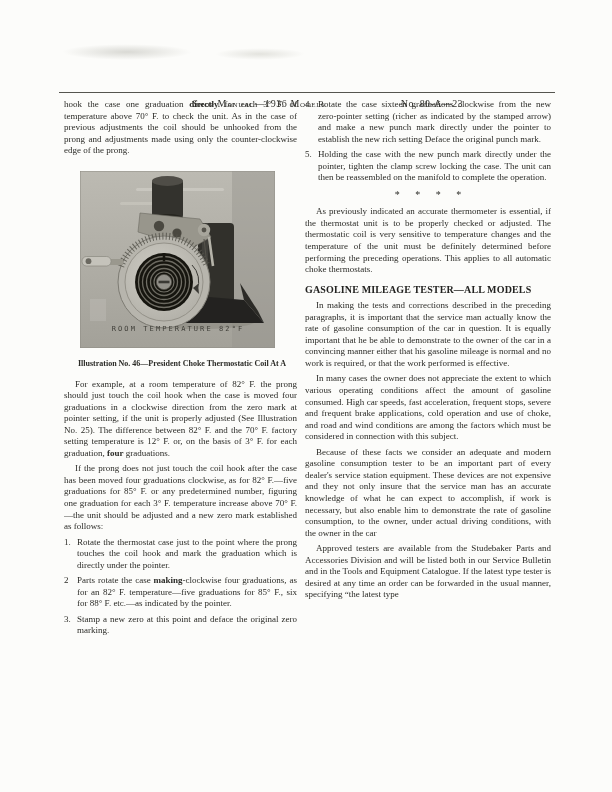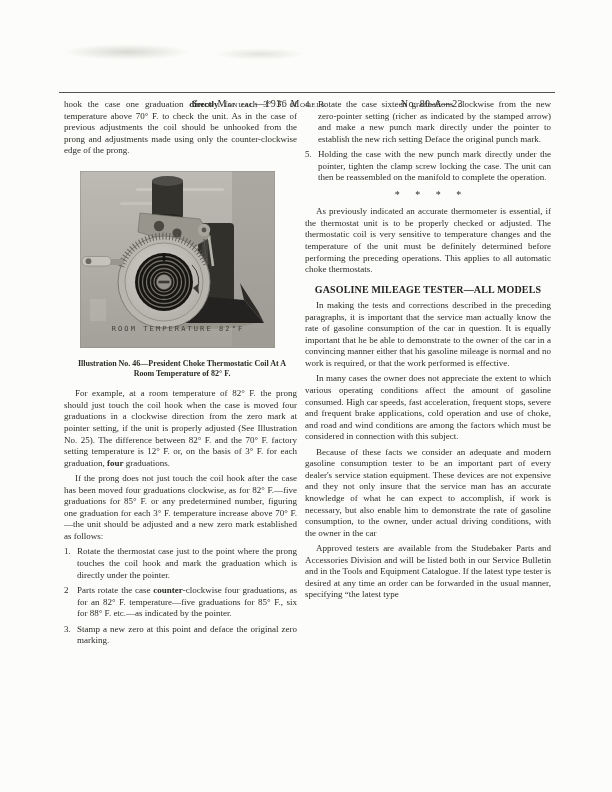--- a/index.html
+++ b/index.html
@@ -27,21 +27,21 @@
   .col-right{left:305px;width:246px;}
   .para{margin:0 0 4px 0;}
   .para.ind{text-indent:11px;}
   .bold{font-weight:bold;}
   .li{display:flex;margin:0 0 4px 0;}
   .li .num{flex:none;width:13px;}
   .li .txt{flex:1;text-align:justify;}
   .stars{text-align:center;word-spacing:13px;font-size:10px;
     margin:5px 0 6px 0;color:#2b2b27;}
   .subhead{font-size:10px;font-weight:bold;margin:8px 0 5px 0;
-    letter-spacing:0.15px;text-align:center;color:#222220;}
+    letter-spacing:0.15px;text-align:left;color:#222220;}
   .figure-wrap{margin:14px 0 0 16px;width:208px;}
   .photo-frame{width:195px;height:177px;display:block;}
   .fig-caption{margin-top:11px;margin-left:-14px;width:232px;
     font-size:8px;font-weight:bold;line-height:9.8px;text-align:center;
     color:#2b2b27;margin-bottom:10px;}
 </style>
 </head>
 <body>
 
 <div class="scan-smudge smudge1"></div>
@@ -119,34 +119,33 @@
       <polygon points="113,117 119,123 118,113" fill="#3a3934"></polygon>
 
       <rect x="28" y="88" width="15" height="6" fill="#9a988e"></rect>
       <rect x="2" y="85.5" width="29" height="9.5" rx="4.5" fill="#c5c3bb" stroke="#8a887f" stroke-width="0.7"></rect>
       <circle cx="8.5" cy="90.2" r="2.9" fill="#6b6961"></circle>
 
       <text x="98" y="160" text-anchor="middle" font-size="7" letter-spacing="2.1" fill="#3f3e38" font-family="DejaVu Sans Mono, monospace">ROOM TEMPERATURE 82°F</text>
     </svg>
     <div class="fig-caption">
       <div>Illustration No. 46—President Choke Thermostatic Coil At A</div>
-      <div>Room Temperature of 82° F.</div>
     </div>
   </div>
 
   <div>
       <p class="para ind"><span>For example, at a room temperature of 82° F. the prong should just touch the coil hook when the case is moved four graduations in a clockwise direction from the zero mark at pointer setting, if the unit is properly adjusted (See Illustration No. 25).  The difference between 82° F. and the 70° F. factory setting temperature is 12° F. or, on the basis of 3° F. for each graduation, </span><span class="bold">four</span><span> graduations.</span></p>
       <p class="para ind"><span>If the prong does not just touch the coil hook after the case has been moved four graduations clockwise, as for 82° F.—five graduations for 85° F. or any predetermined number, figuring one graduation for each 3° F. temperature increase above 70° F.—the unit should be adjusted and a new zero mark established as follows:</span></p>
       <div class="li">
         <span class="num">1.</span>
         <span class="txt"><span>Rotate the thermostat case just to the point where the prong touches the coil hook and mark the graduation which is directly under the pointer.</span></span>
       </div>
       <div class="li">
         <span class="num">2</span>
-        <span class="txt"><span>Parts rotate the case </span><span class="bold">counter</span><span>-clockwise four graduations, as for an 82° F. temperature—five graduations for 85° F., six for 88° F. etc.—as indicated by the pointer.</span></span>
+        <span class="txt"><span>Parts rotate the case </span><span class="bold">making</span><span>-clockwise four graduations, as for an 82° F. temperature—five graduations for 85° F., six for 88° F. etc.—as indicated by the pointer.</span></span>
       </div>
       <div class="li">
         <span class="num">3.</span>
         <span class="txt"><span>Stamp a new zero at this point and deface the original zero marking.</span></span>
       </div>
     </div>
 </div>
 
 <div class="col col-right">
   <div>

